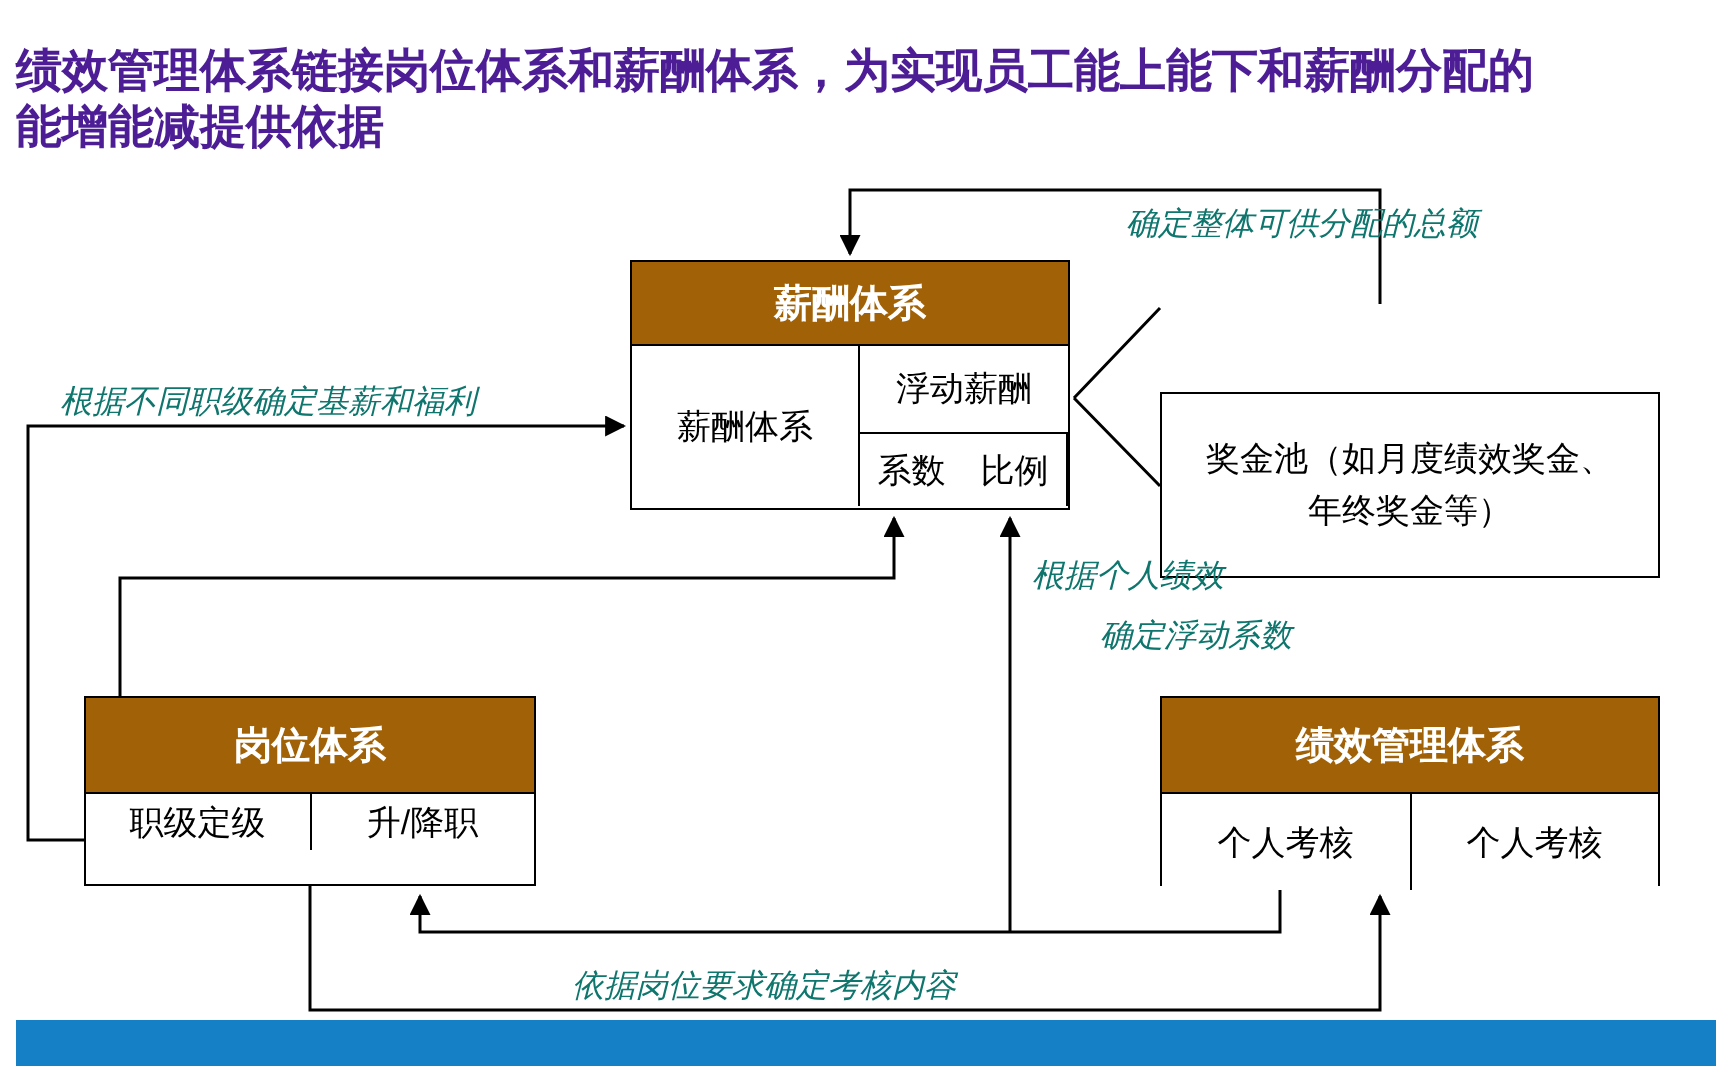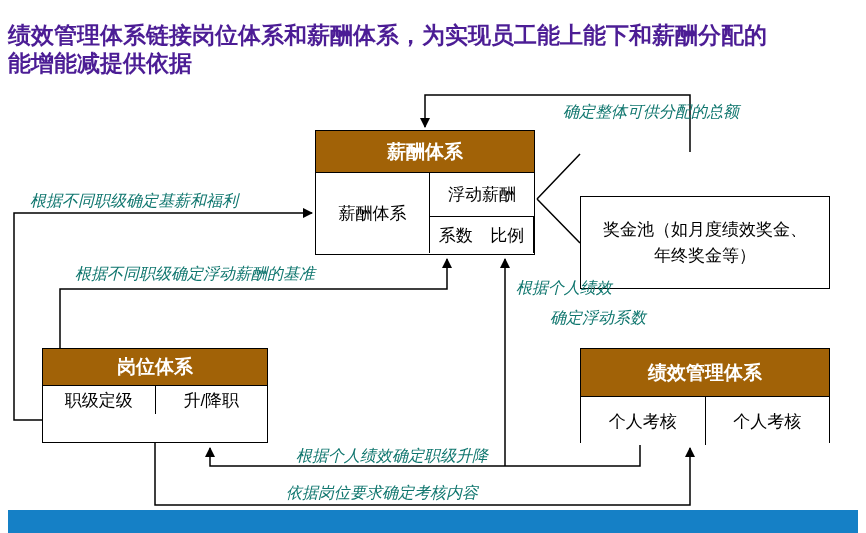--- a/index.html
+++ b/index.html
@@ -69,38 +69,36 @@
         </div>
       </div>
     </div>
   </div>
 
   <div class="box" style="left:580px; top:152px; width:250px; height:93px; display:flex; align-items:center; justify-content:center;margin-top:44px;">
     <div style="font-size:17px; line-height:26px; text-align:center; padding:0 14px;">奖金池（如月度绩效奖金、年终奖金等）</div>
   </div>
 
   <div class="box" style="left:42px; top:348px; width:226px; height:95px;">
-    <div class="hdr" style="height:37px;">岗位体系</div>
+    <div class="hdr" style="height:48px;">岗位体系</div>
     <div style="display:flex; height:28px;">
       <div class="cell" style="flex:1; border-right:1.5px solid #000;">职级定级</div>
       <div class="cell" style="flex:1;">升/降职</div>
     </div>
   </div>
 
   <div class="box" style="left:580px; top:348px; width:250px; height:95px;">
     <div class="hdr" style="height:48px;">绩效管理体系</div>
     <div style="display:flex; height:48px;">
       <div class="cell" style="flex:1; border-right:1.5px solid #000;">个人考核</div>
       <div class="cell" style="flex:1;">个人考核</div>
     </div>
   </div>
 
   <div class="lbl" style="left:563px; top:102px;">确定整体可供分配的总额</div>
   <div class="lbl" style="left:30px; top:191px;">根据不同职级确定基薪和福利</div>
-  <div class="lbl" style="left:75px; top:264px;">根据不同职级确定浮动薪酬的基准</div>
   <div class="lbl" style="left:516px; top:278px;">根据个人绩效</div>
   <div class="lbl" style="left:516px; top:308px;margin-left:34px;">确定浮动系数</div>
-  <div class="lbl" style="left:296px; top:446px;">根据个人绩效确定职级升降</div>
   <div class="lbl" style="left:286px; top:483px;">依据岗位要求确定考核内容</div>
 
   <div class="bottombar"></div>
 
 </div>
 
 </body></html>

